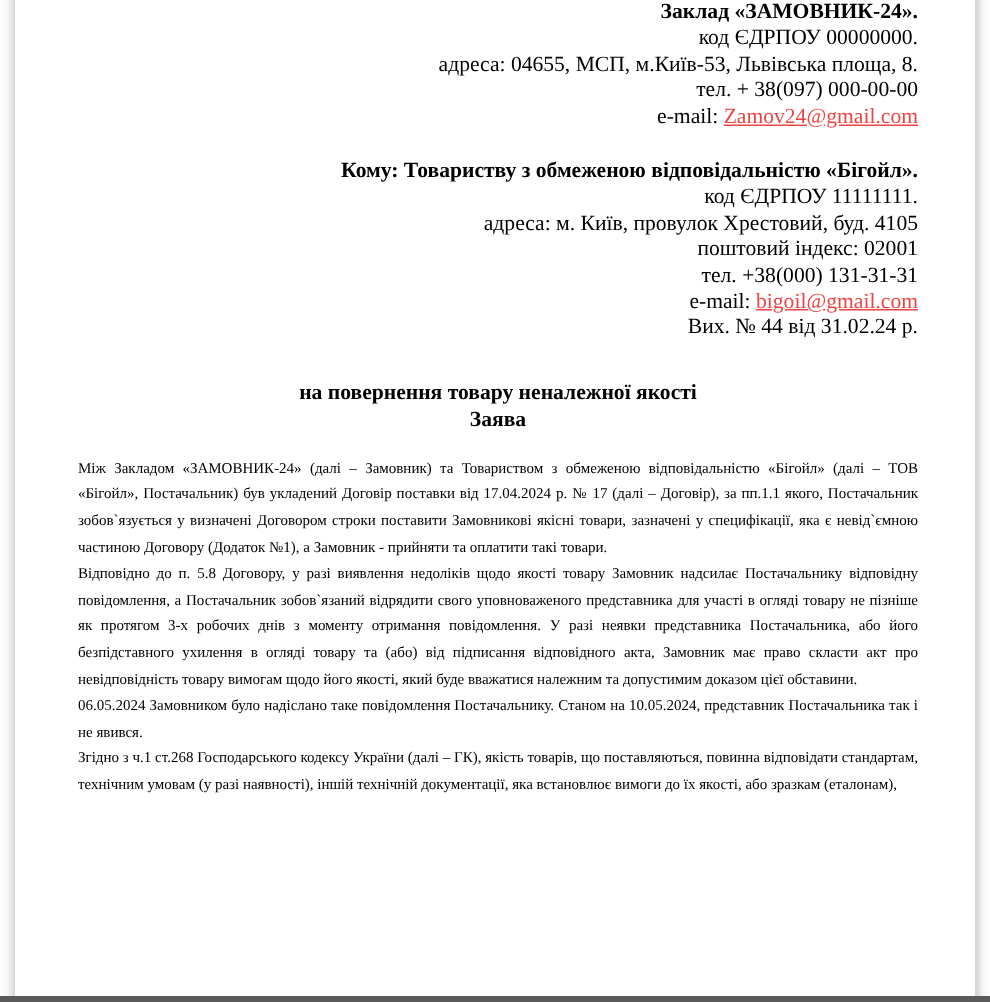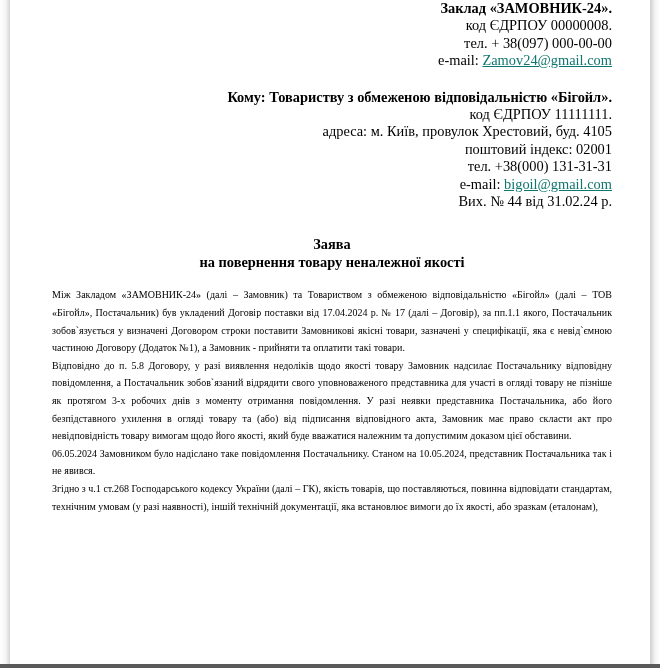--- a/index.html
+++ b/index.html
@@ -88,21 +88,21 @@
   }
   .header-block .hdr-line.bold {
     font-weight: bold;
   }
   #recipient-block {
     margin-top: 19px;
   }
 
   a.mail-link,
   .mail-link {
-    color: #0f766e;
+    color: #ef4444;
     text-decoration: underline;
   }
 
   
   #doc-title {
     margin-top: 25px;
     text-align: center;
     font-weight: bold;
     font-size: 14.4px;
     line-height: 18px;
@@ -139,21 +139,22 @@
 <div id="doc-viewport">
 
   <div class="edge-shadow left"></div>
   <div class="edge-shadow right"></div>
 
   <div id="page-sheet">
     <div class="page-inner">
 
       <div class="header-block" id="sender-block">
         <div class="hdr-line bold">Заклад «ЗАМОВНИК-24».</div>
-        <div class="hdr-line">код ЄДРПОУ 00000008.</div>
+        <div class="hdr-line">код ЄДРПОУ 00000000.</div>
+        <div class="hdr-line">адреса: 04655, МСП, м.Київ-53, Львівська площа, 8.</div>
         <div class="hdr-line">тел. + 38(097) 000-00-00</div>
         <div class="hdr-line">
           <span>e-mail:</span>
           <span class="mail-link">Zamov24@gmail.com</span>
         </div>
       </div>
 
       <div class="header-block" id="recipient-block">
         <div class="hdr-line bold">Кому: Товариству з обмеженою відповідальністю «Бігойл».</div>
         <div class="hdr-line">код ЄДРПОУ 11111111.</div>
@@ -161,22 +162,22 @@
         <div class="hdr-line">поштовий індекс: 02001</div>
         <div class="hdr-line">тел. +38(000) 131-31-31</div>
         <div class="hdr-line">
           <span>e-mail:</span>
           <span class="mail-link">bigoil@gmail.com</span>
         </div>
         <div class="hdr-line">Вих. № 44 від 31.02.24 р.</div>
       </div>
 
       <div id="doc-title">
+        <span class="title-line">на повернення товару неналежної якості</span>
         <span class="title-line">Заява</span>
-        <span class="title-line">на повернення товару неналежної якості</span>
       </div>
 
       <div id="doc-body">
 
         <p>Між Закладом «ЗАМОВНИК-24» (далі – Замовник) та Товариством з обмеженою відповідальністю «Бігойл» (далі – ТОВ «Бігойл», Постачальник)  був укладений Договір поставки від 17.04.2024 р. № 17 (далі – Договір), за пп.1.1 якого, Постачальник зобов`язується у визначені Договором строки поставити Замовникові якісні товари, зазначені у специфікації, яка є невід`ємною частиною Договору (Додаток №1), а Замовник - прийняти та оплатити такі товари.</p>
 
         <p><span>Відповідно до п. 5.8 Договору, у разі виявлення недоліків щодо якості товару Замовник надсилає Постачальнику відповідну повідомлення, а Постачальник зобов`язаний відрядити свого уповноваженого представника для участі в огляді товару не пізніше як протягом 3-х робочих днів з моменту отримання повідомлення. У разі неявки представника Постачальника, або його безпідставного ухилення в огляді товару та (або) від підписання відповідного </span><span class="spell-error">акта</span><span>, Замовник має право скласти акт про невідповідність товару вимогам щодо його якості, який буде вважатися належним та допустимим доказом цієї обставини.</span></p>
 
         <p>06.05.2024 Замовником було надіслано таке повідомлення Постачальнику. Станом на 10.05.2024, представник Постачальника так і не явився.</p>
 

